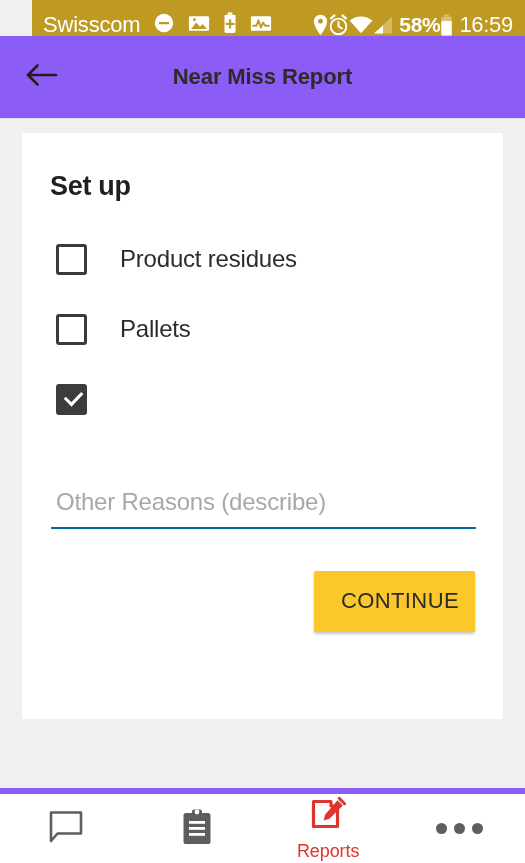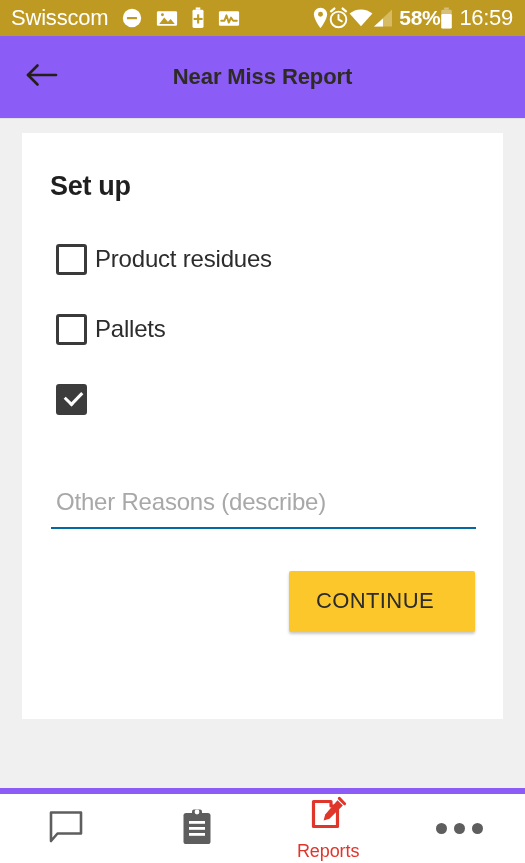--- a/index.html
+++ b/index.html
@@ -23,23 +23,24 @@
     background: #f0f0f0;
     display: flex;
     flex-direction: column;
   }
 
   
   .status-bar {
     height: 36px;
     background: #bf9a22;
     display: flex;
-    align-items: center;
-    padding: 0 12px 0 11px;
+    align-items: flex-start;
+    padding: 12px 12px 0 11px;
     flex: none;
+    margin-left: 32px;
   }
   .carrier {
     color: #ffffff;
     font-size: 22px;
     letter-spacing: -0.2px;
     white-space: nowrap;
   }
   .status-icons-left {
     display: flex;
     align-items: center;
@@ -151,21 +152,21 @@
     top: 4px;
     width: 14px;
     height: 8px;
     border-left: 3.5px solid #ffffff;
     border-bottom: 3.5px solid #ffffff;
     transform: rotate(-46deg);
   }
   .check-label {
     font-size: 24px;
     color: #2c2c2c;
-    margin-left: 8px;
+    margin-left: 33px;
     letter-spacing: -0.2px;
     white-space: nowrap;
   }
 
   
   .field-wrap {
     margin: 54px 0 0 3px;
     width: 425px;
   }
   .other-input {
@@ -192,21 +193,21 @@
     padding-right: 2px;
   }
   .continue-btn {
     background: #fbc72b;
     border: none;
     border-radius: 2px;
     color: #2b2b2b;
     font-family: "Liberation Sans", sans-serif;
     font-size: 22px;
     letter-spacing: 0.4px;
-    padding: 17px 41px 18px 27px;
+    padding: 17px 16px 18px 27px;
     cursor: pointer;
     box-shadow: 0 2px 3px rgba(0,0,0,0.22);
   }
 
   
   .bottom-nav {
     height: 75px;
     background: #ffffff;
     border-top: 6px solid #8b5cf6;
     display: flex;

